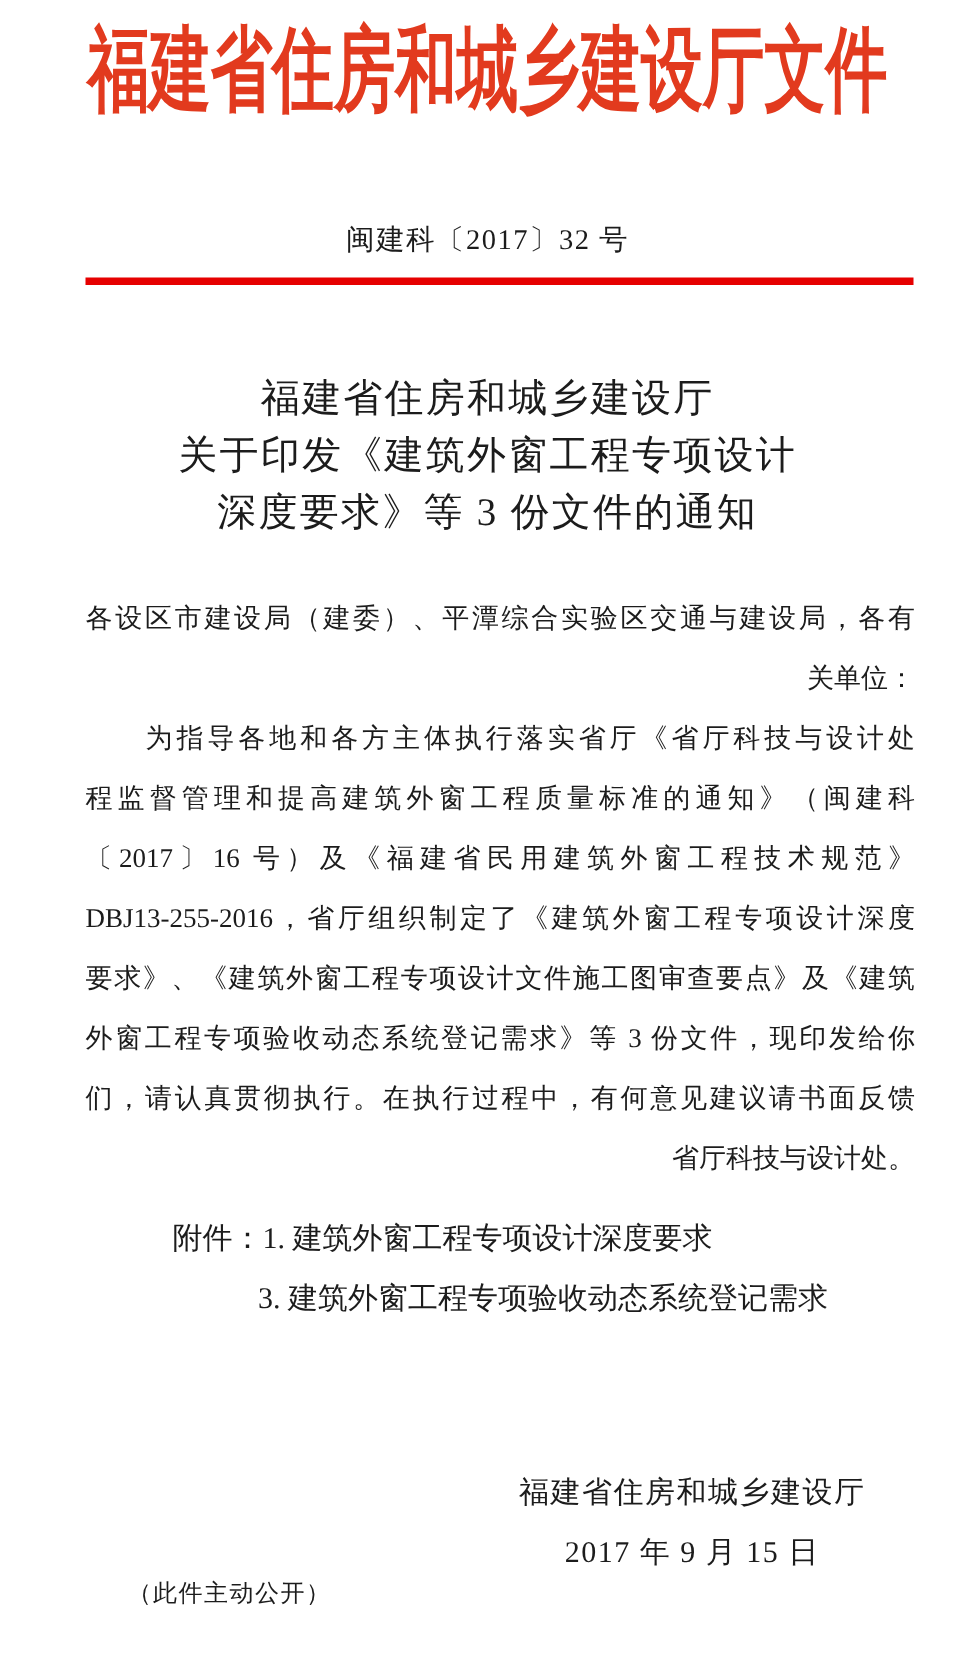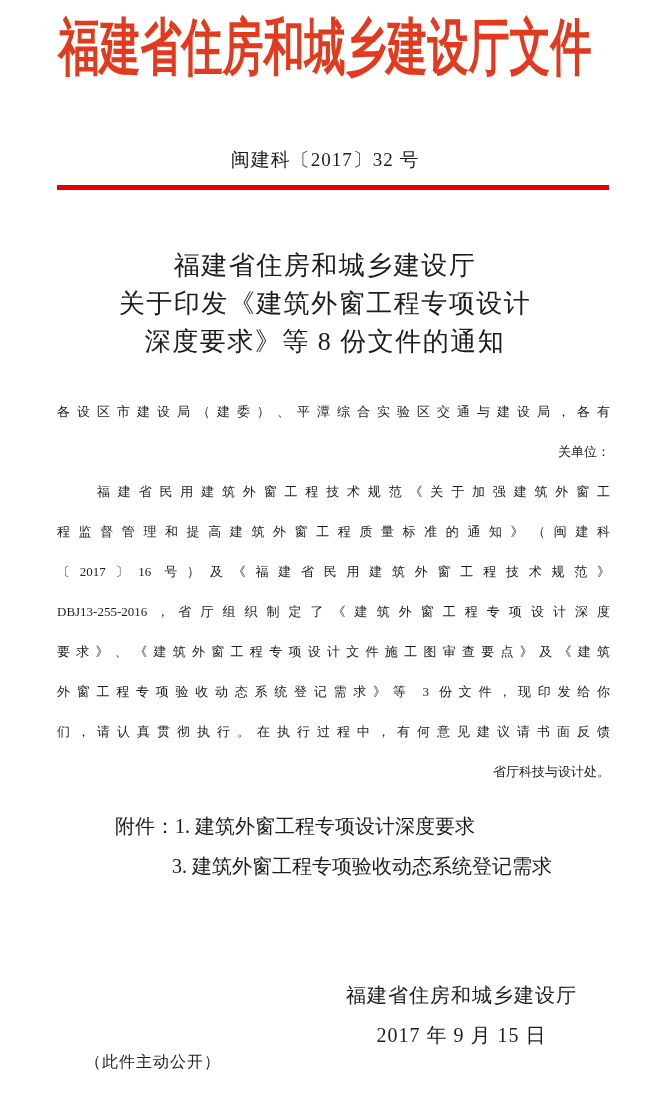--- a/index.html
+++ b/index.html
@@ -21,21 +21,21 @@
   .redline {
     position:absolute; top:185px; left:57px; width:552px; height:5px;
     background:#e60000;
   }
   .title {
     position:absolute; top:247px; left:0; width:100%;
     text-align:center; font-size:26px; line-height:38px; letter-spacing:1.5px;
   }
   .body-text {
     position:absolute; top:392px; left:57px; width:553px;
-    font-size:13px; line-height:40px;
+    font-size:18px; line-height:40px;
   }
   .body-text .just { text-align:justify; text-align-last:justify; }
   .body-text .end  { text-align:right; }
   .body-text .indent { padding-left:40px; }
   .attachments {
     position:absolute; top:806px; left:115px;
     font-size:20px; line-height:40px;
   }
   .att-indent { padding-left:57px; }
   .signature {
@@ -53,27 +53,27 @@
 
   <div class="banner">福建省住房和城乡建设厅文件</div>
 
   <div class="docnum">闽建科〔2017〕32 号</div>
 
   <div class="redline"></div>
 
   <div class="title">
     <div>福建省住房和城乡建设厅</div>
     <div>关于印发《建筑外窗工程专项设计</div>
-    <div>深度要求》等 8 份文件的通知</div>
+    <div>深度要求》等 3 份文件的通知</div>
   </div>
 
   <div class="body-text">
       <div class="just">各设区市建设局（建委）、平潭综合实验区交通与建设局，各有</div>
       <div class="end">关单位：</div>
-      <div class="just indent">福建省民用建筑外窗工程技术规范《关于加强建筑外窗工</div>
+      <div class="just indent">为指导各地和各方主体执行落实省厅《省厅科技与设计处</div>
       <div class="just">程监督管理和提高建筑外窗工程质量标准的通知》（闽建科</div>
       <div class="just">〔2017〕16 号）及《福建省民用建筑外窗工程技术规范》</div>
       <div class="just">DBJ13-255-2016，省厅组织制定了《建筑外窗工程专项设计深度</div>
       <div class="just">要求》、《建筑外窗工程专项设计文件施工图审查要点》及《建筑</div>
       <div class="just">外窗工程专项验收动态系统登记需求》等 3 份文件，现印发给你</div>
       <div class="just">们，请认真贯彻执行。在执行过程中，有何意见建议请书面反馈</div>
       <div class="end">省厅科技与设计处。</div>
     </div>
 
   <div class="attachments">

